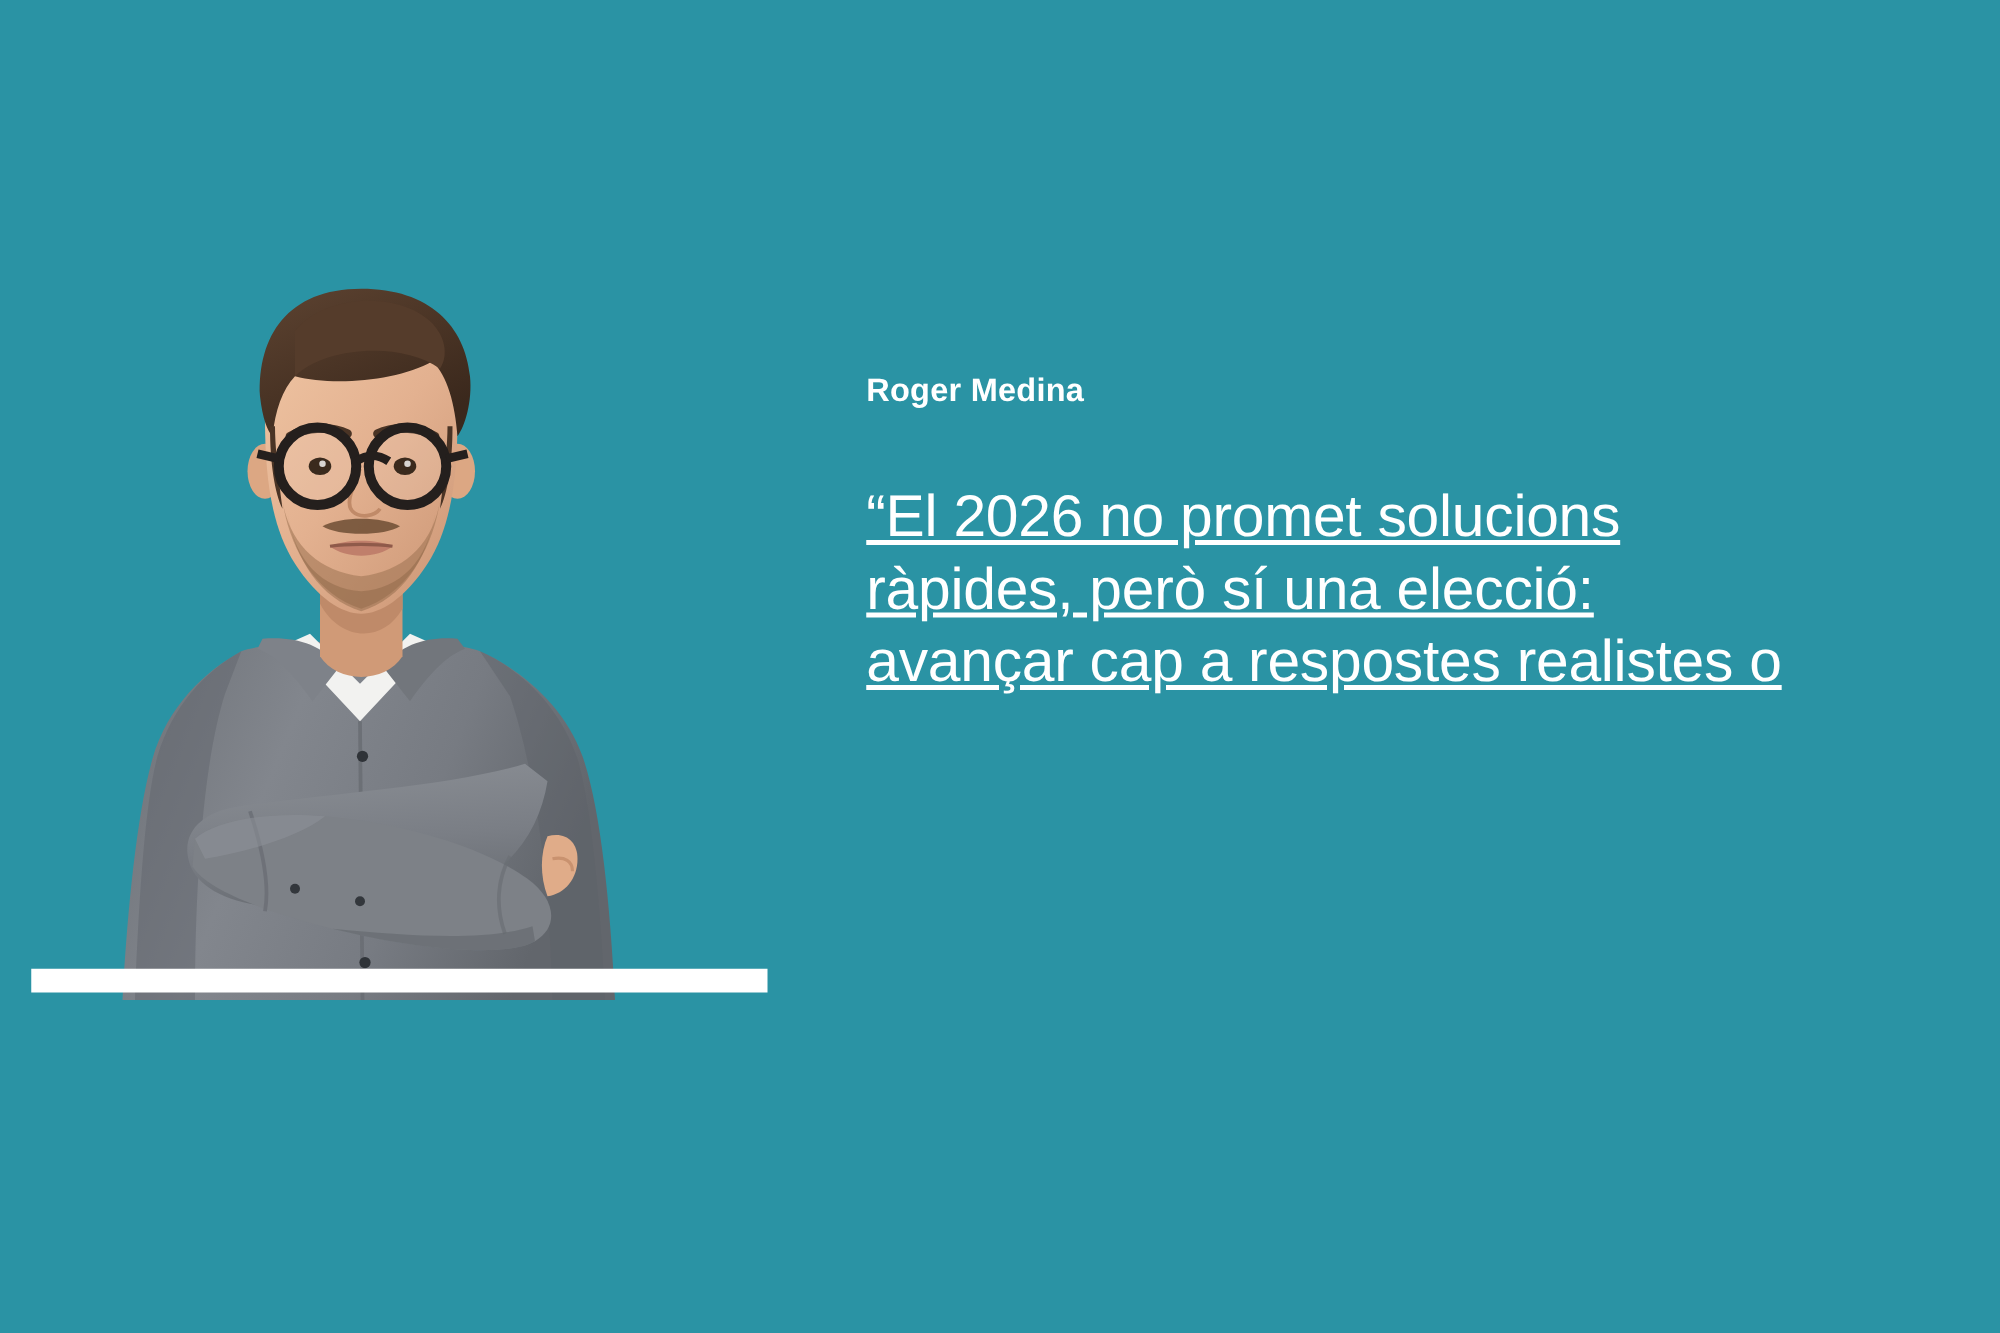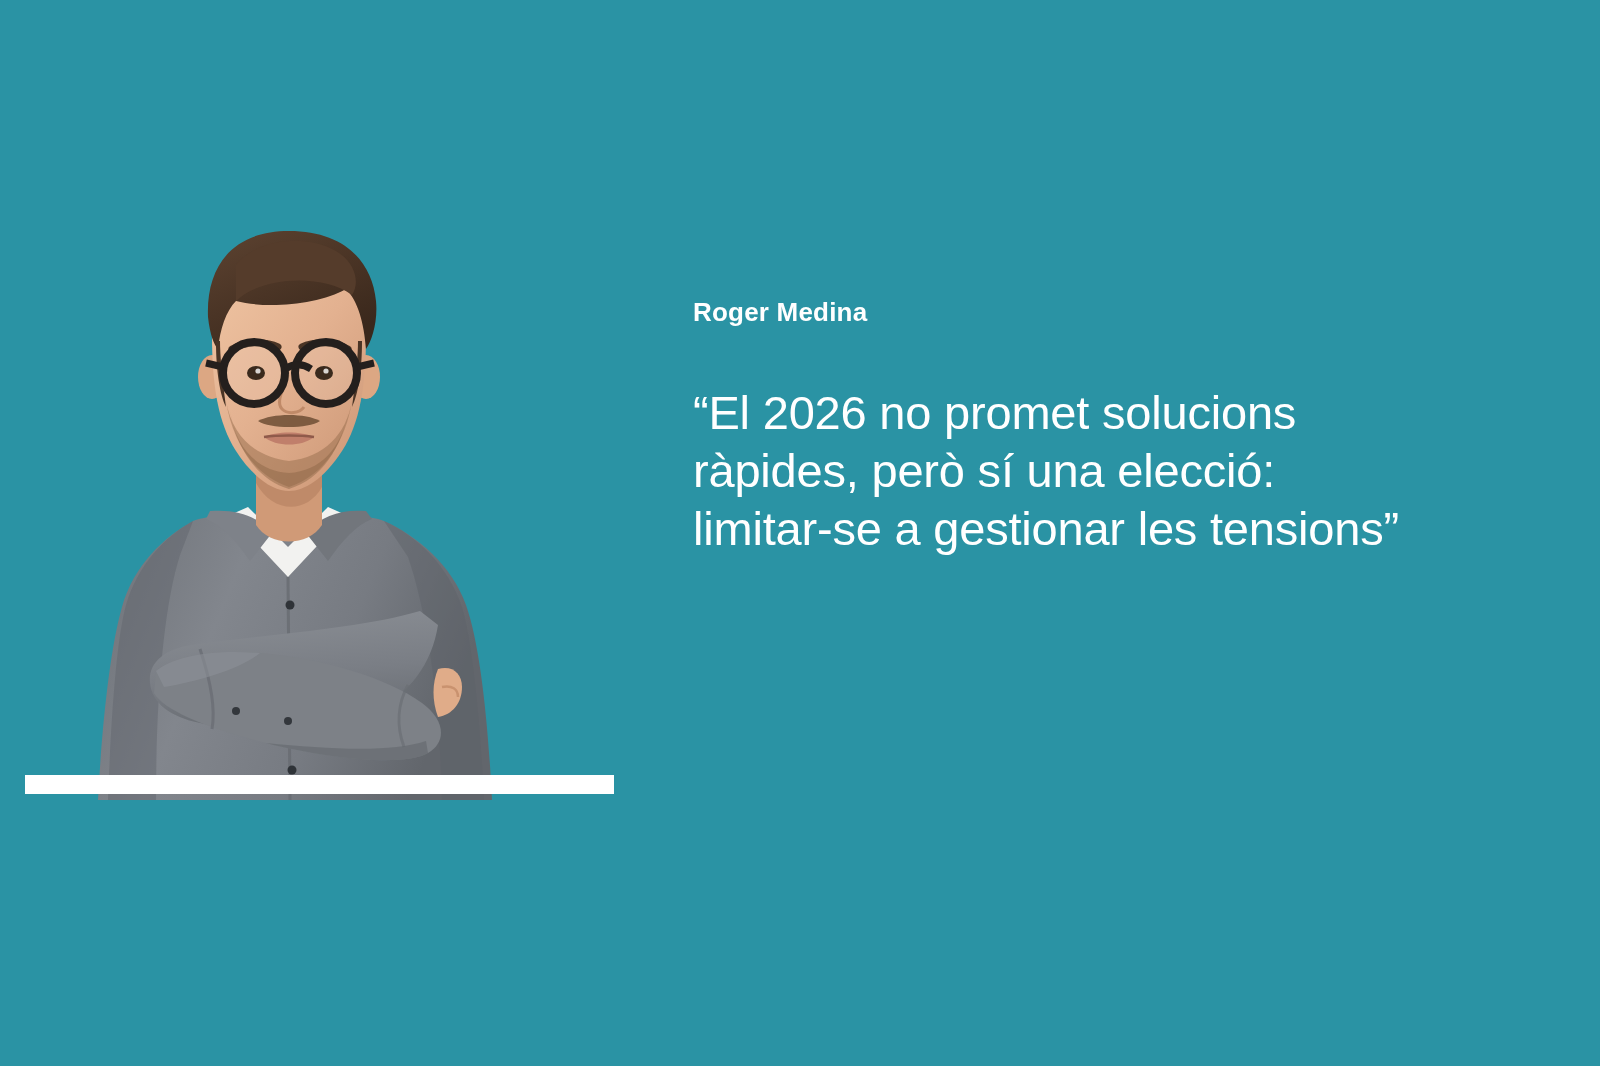--- a/index.html
+++ b/index.html
@@ -94,20 +94,21 @@
     white-space: nowrap;
   }
   #quote-text {
     color: #ffffff;
     font-family: "Liberation Sans", sans-serif;
     font-weight: 400;
     font-size: 47px;
     line-height: 58px;
     letter-spacing: -0.2px;
     margin: 0;
+    text-decoration: underline;
   }
   #quote-text .qline { display: block; white-space: nowrap; }
 </style>
 </head>
 <body>
 
 <div id="card">
 
 
   <div id="portrait">
@@ -260,18 +261,18 @@
 
   <div id="white-rule"></div>
 
   <div id="quote-block">
 
     <div id="speaker-name">Roger Medina</div>
 
     <div id="quote-text">
       <span class="qline">“El 2026 no promet solucions</span>
       <span class="qline">ràpides, però sí una elecció:</span>
-      <span class="qline">limitar-se a gestionar les tensions”</span>
+      <span class="qline">avançar cap a respostes realistes o</span>
     </div>
 
   </div>
 
 </div>
 
 </body></html>

